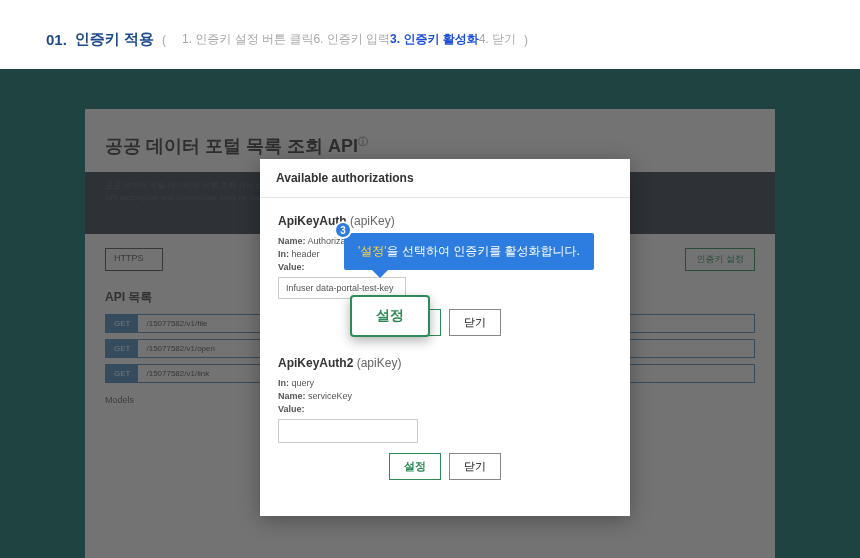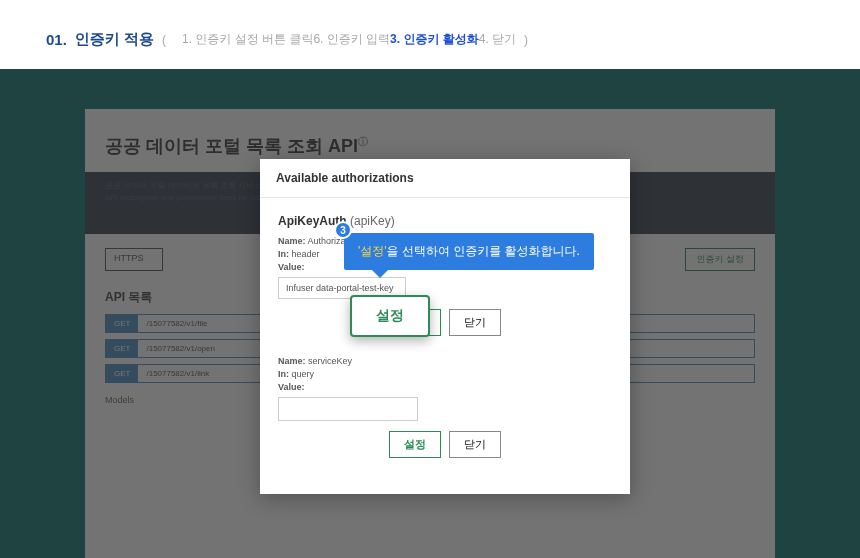--- a/index.html
+++ b/index.html
@@ -112,22 +112,25 @@
         <div class="auth-label"><span class="auth-label-strong">In:</span> <span>header</span></div>
         <div class="auth-label auth-label-strong">Value:</div>
         <input class="auth-input" value="Infuser data-portal-test-key" style="">
         <div class="auth-buttons">
           <button class="auth-btn primary">설정</button>
           <button class="auth-btn">닫기</button>
         </div>
       </div>
 
       <div class="auth-section">
+        <div class="auth-title">
+          <span>ApiKeyAuth2</span> <span class="auth-title-sub">(apiKey)</span>
+        </div>
+        <div class="auth-label"><span class="auth-label-strong">In:</span> <span>query</span></div>
         <div class="auth-label"><span class="auth-label-strong">Name:</span> <span>serviceKey</span></div>
-        <div class="auth-label"><span class="auth-label-strong">In:</span> <span>query</span></div>
         <div class="auth-label auth-label-strong">Value:</div>
         <input class="auth-input empty" style="">
         <div class="auth-buttons">
           <button class="auth-btn primary">설정</button>
           <button class="auth-btn">닫기</button>
         </div>
       </div>
 
     </div>
   </div>

